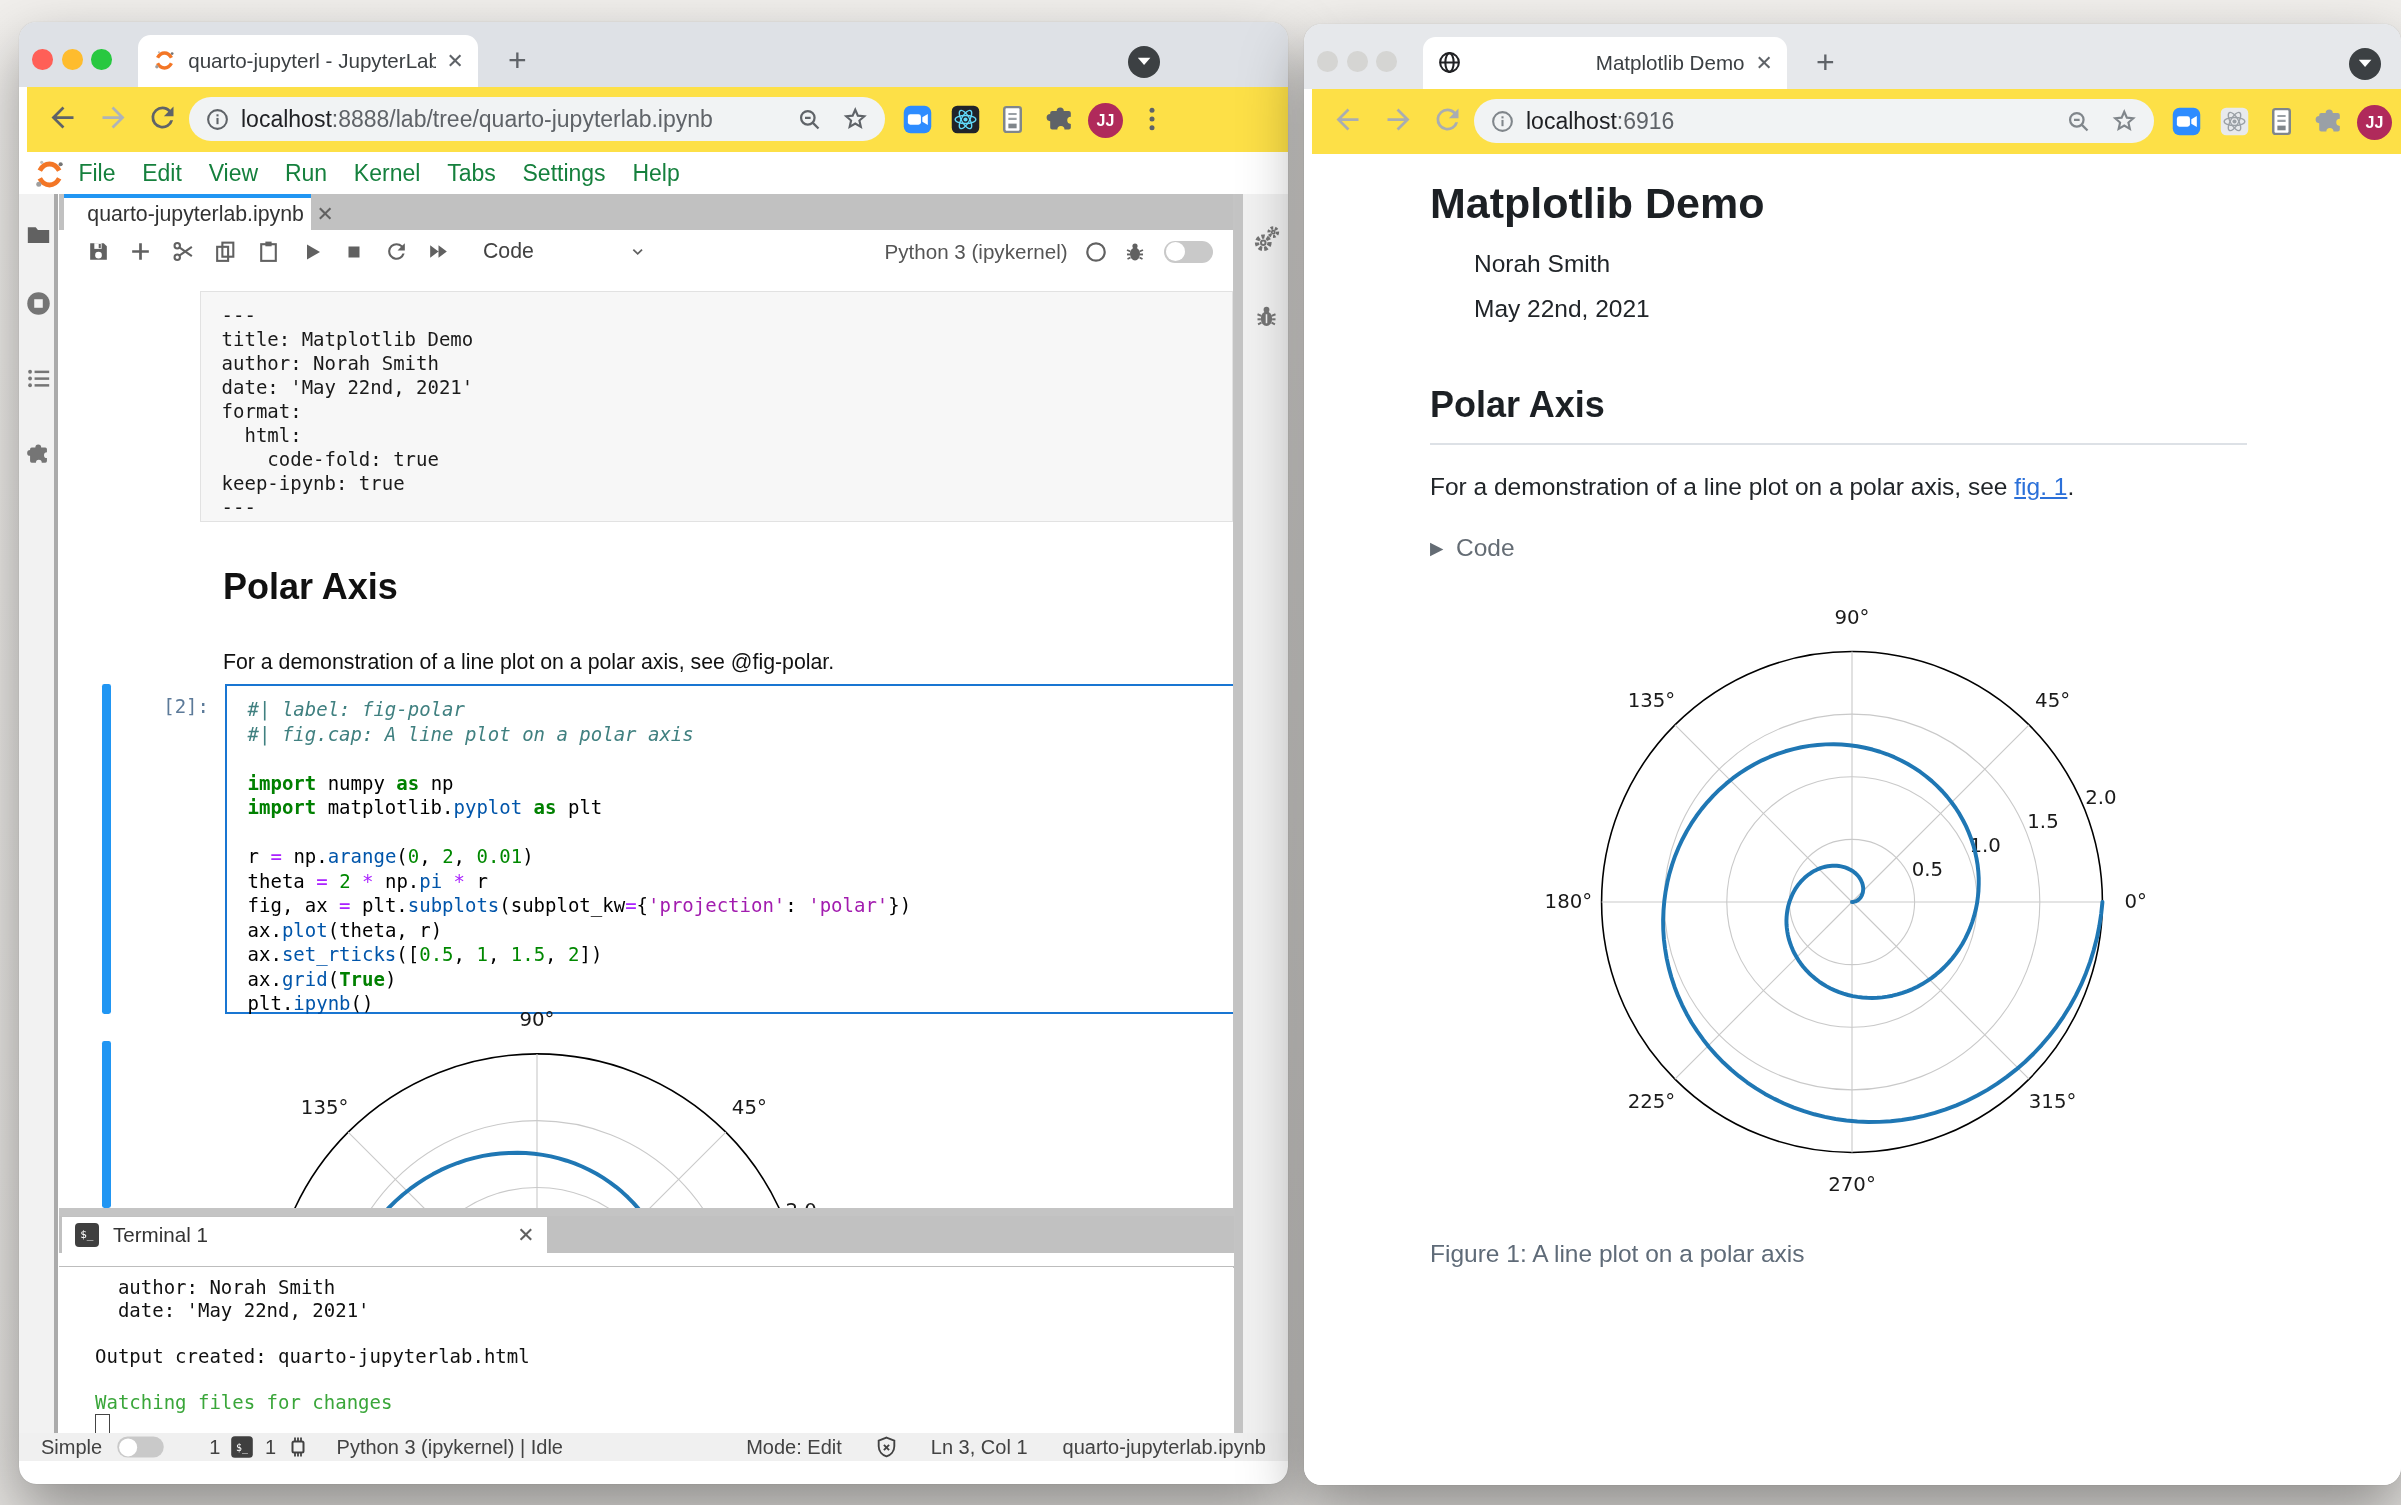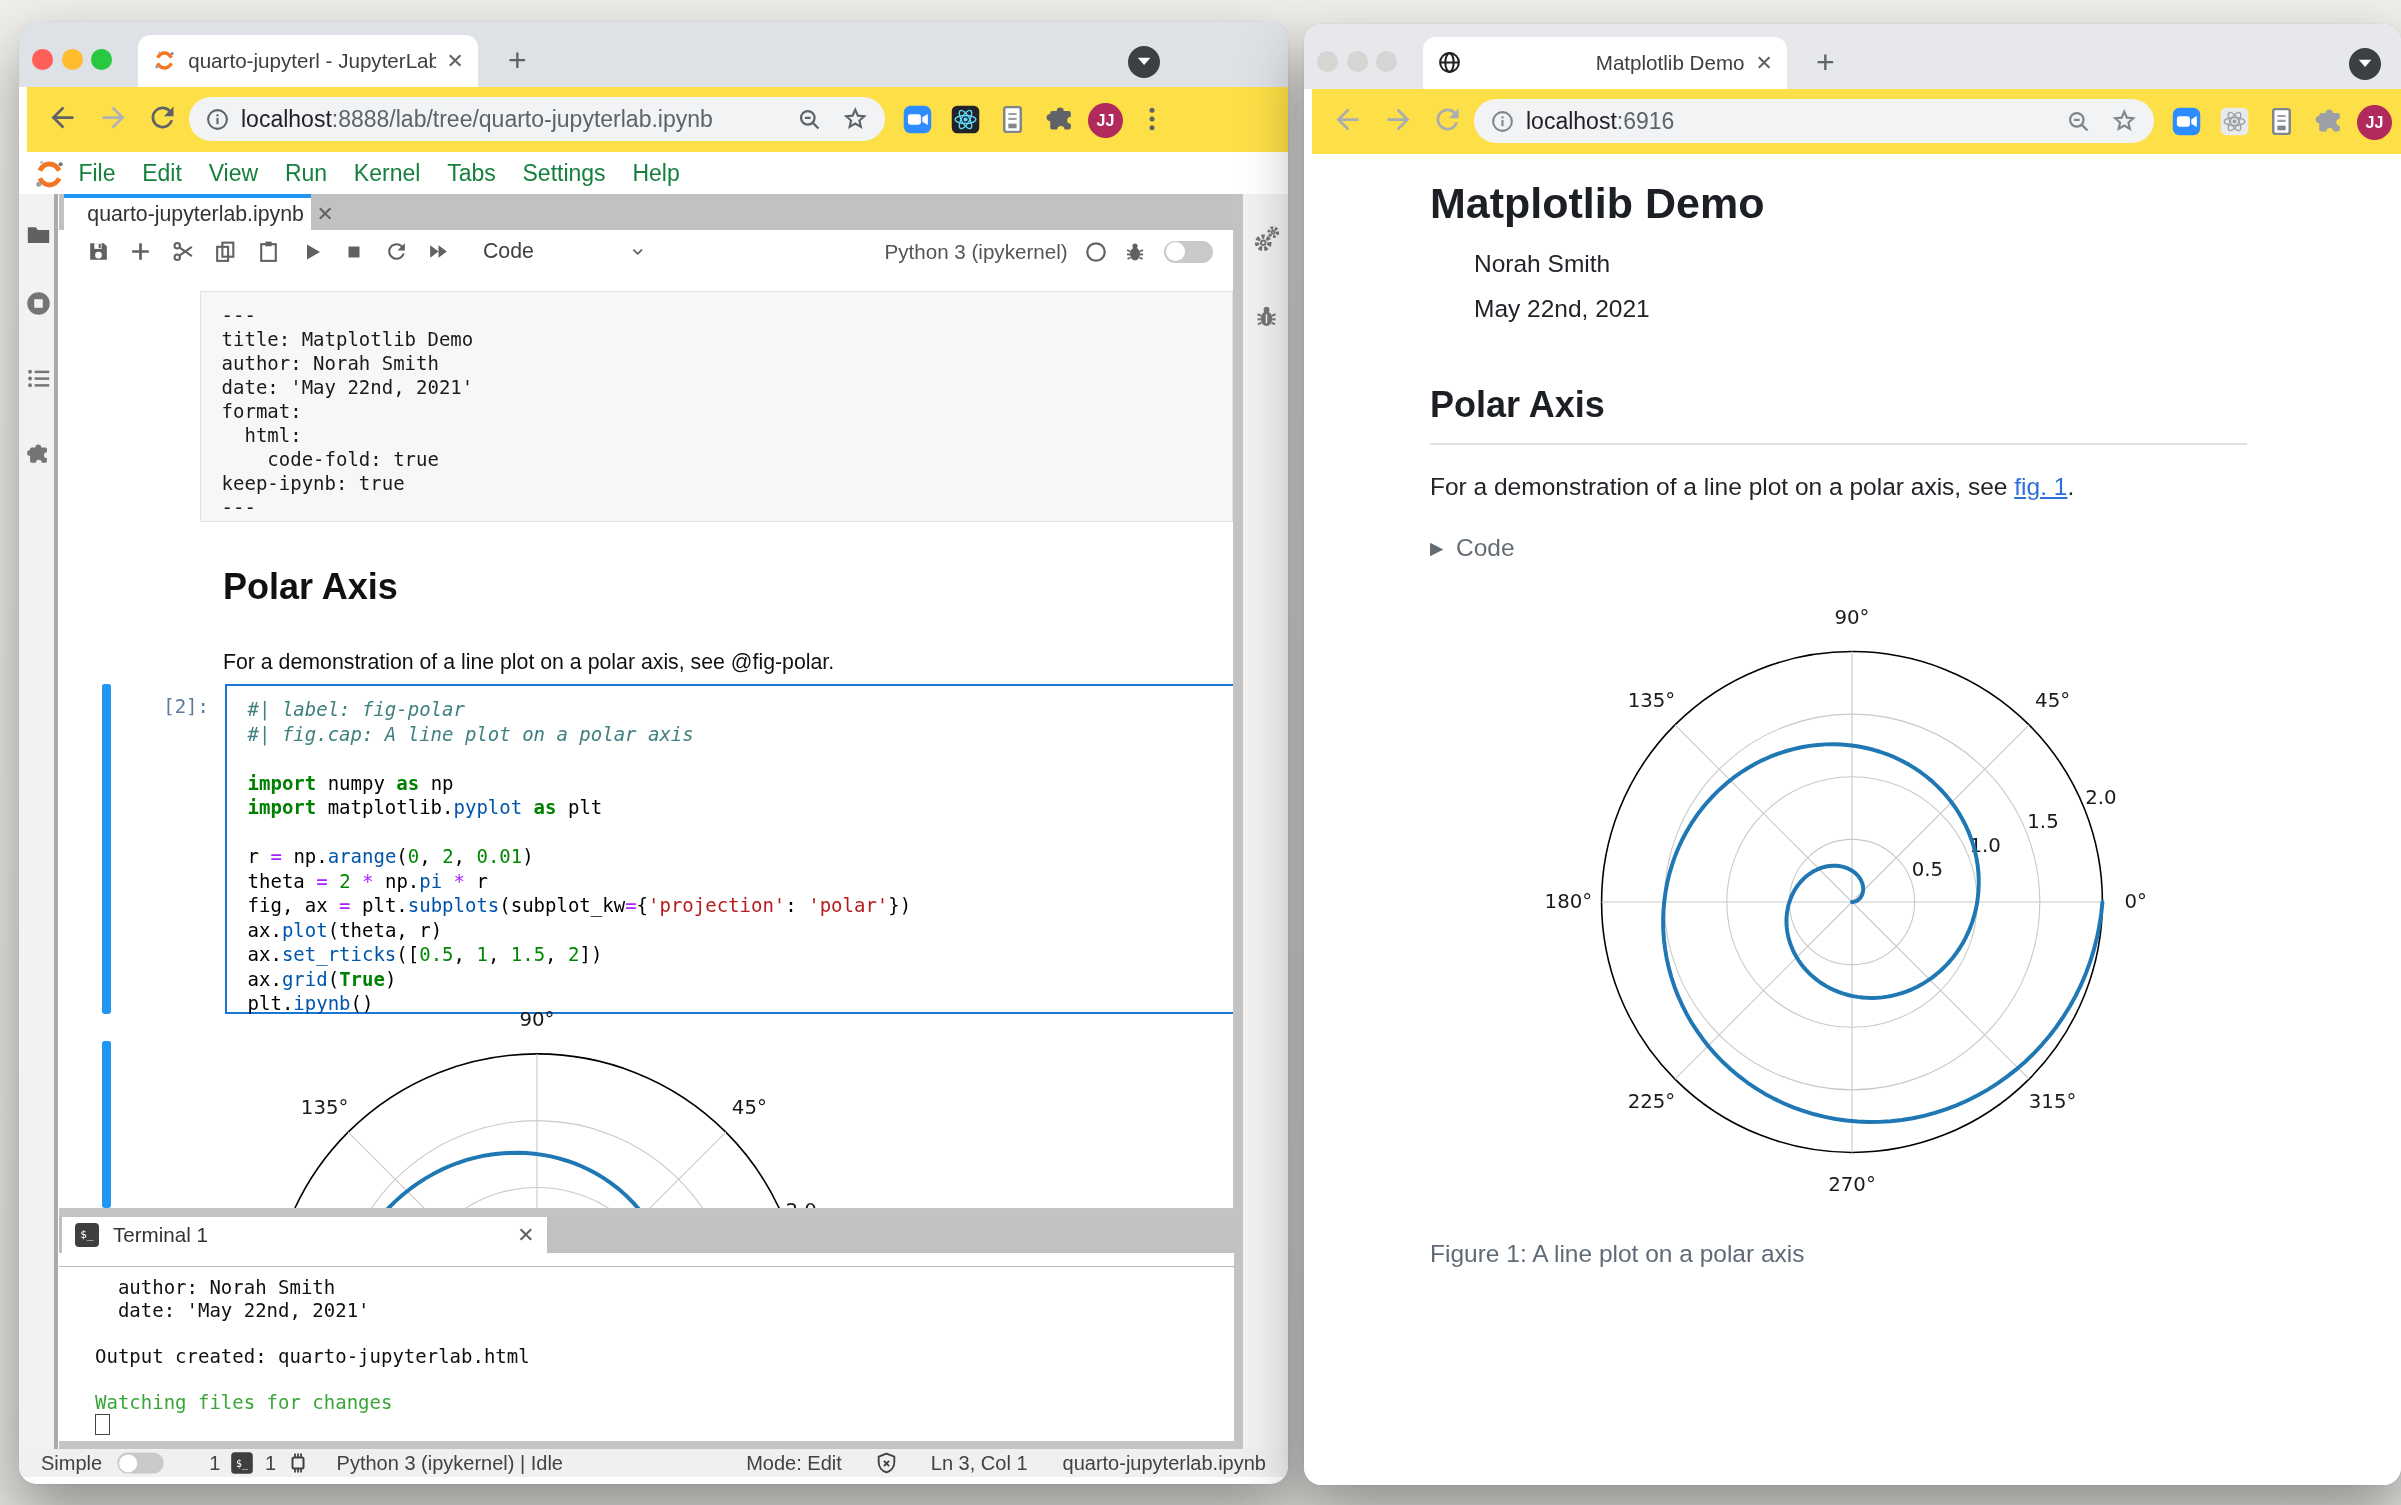--- a/index.html
+++ b/index.html
@@ -41,21 +41,21 @@
   .yamlcell{position:absolute;background:#f7f7f7;border:1.6px solid #e2e2e2;box-sizing:border-box;
     padding:11px 20.6px;font-size:19px;line-height:24px;color:#1a1a1a;}
   .codecell{position:absolute;background:#fff;border:2px solid #1976d2;box-sizing:border-box;
     padding:11px 20.6px;font-size:19px;line-height:24.5px;color:#000;}
   .codeline,.yamlline,.termline{white-space:pre;}
   .tok-cm{color:#408080;font-style:italic;}
   .tok-kw{color:#008000;font-weight:bold;}
   .tok-pr{color:#0055aa;}
   .tok-op{color:#aa22ff;}
   .tok-nu{color:#008800;}
-  .tok-st{color:#b91c1c;}
+  .tok-st{color:#a21caf;}
   .tok-bi{color:#008000;font-weight:bold;}
   .collapser{position:absolute;width:8.7px;background:#2196f3;border-radius:2.4px;}
   .prompt{position:absolute;font-size:19px;color:#5c7a99;text-align:right;}
   .mdhead{position:absolute;font-size:36px;font-weight:bold;color:#111;}
   .mdpara{position:absolute;font-size:21.3px;color:#111;}
   .term-tabbar{position:absolute;background:#c1c1c1;}
   .termtab{position:absolute;background:#fff;display:flex;align-items:center;padding:0 12.6px;box-sizing:border-box;}
   .termtab .lbl{font-size:20.6px;color:#333;margin:0 14.2px;white-space:nowrap;flex:1;}
   .termbody{position:absolute;background:#fff;font-size:19px;line-height:23px;color:#111;}
   .term-green{color:#3aa63a;}
@@ -386,21 +386,21 @@
         <div class="termline">  author: Norah Smith</div>
         <div class="termline">  date: 'May 22nd, 2021'</div>
         <div class="termline"> </div>
         <div class="termline">Output created: quarto-jupyterlab.html</div>
         <div class="termline"> </div>
         <div class="termline term-green">Watching files for changes</div>
         <div><span class="cursorbox"></span></div>
       </div>
     <div class="abs" style="left:40px;top:1419px;width:1175px;height:16px;background:#c4c4c4;"></div>
 
-    <div class="statusbar" style="left:0;top:1411px;width:1269px;height:28px;padding:0 22px;box-sizing:border-box;margin-top:16px;">
+    <div class="statusbar" style="left:0;top:1411px;width:1269px;height:28px;padding:0 22px;box-sizing:border-box;">
       <span>Simple</span>
       <div class="toggle" style="margin-left:14.2px;transform:scale(.95);">
           <div class="knob"></div>
         </div>
       <span style="margin-left:44px;">1</span>
       <div class="badge-term" style="margin-left:9.5px;transform:scale(.9);">$_</div>
       <span style="margin-left:11px;">1</span>
       <svg style="margin-left:9.5px;" width="24" height="24" viewBox="0 0 24 24">
           <rect x="6.5" y="6.5" width="11" height="11" rx="1.5" fill="none" stroke="#424242" stroke-width="2"></rect>
           <g stroke="#424242" stroke-width="1.8">

